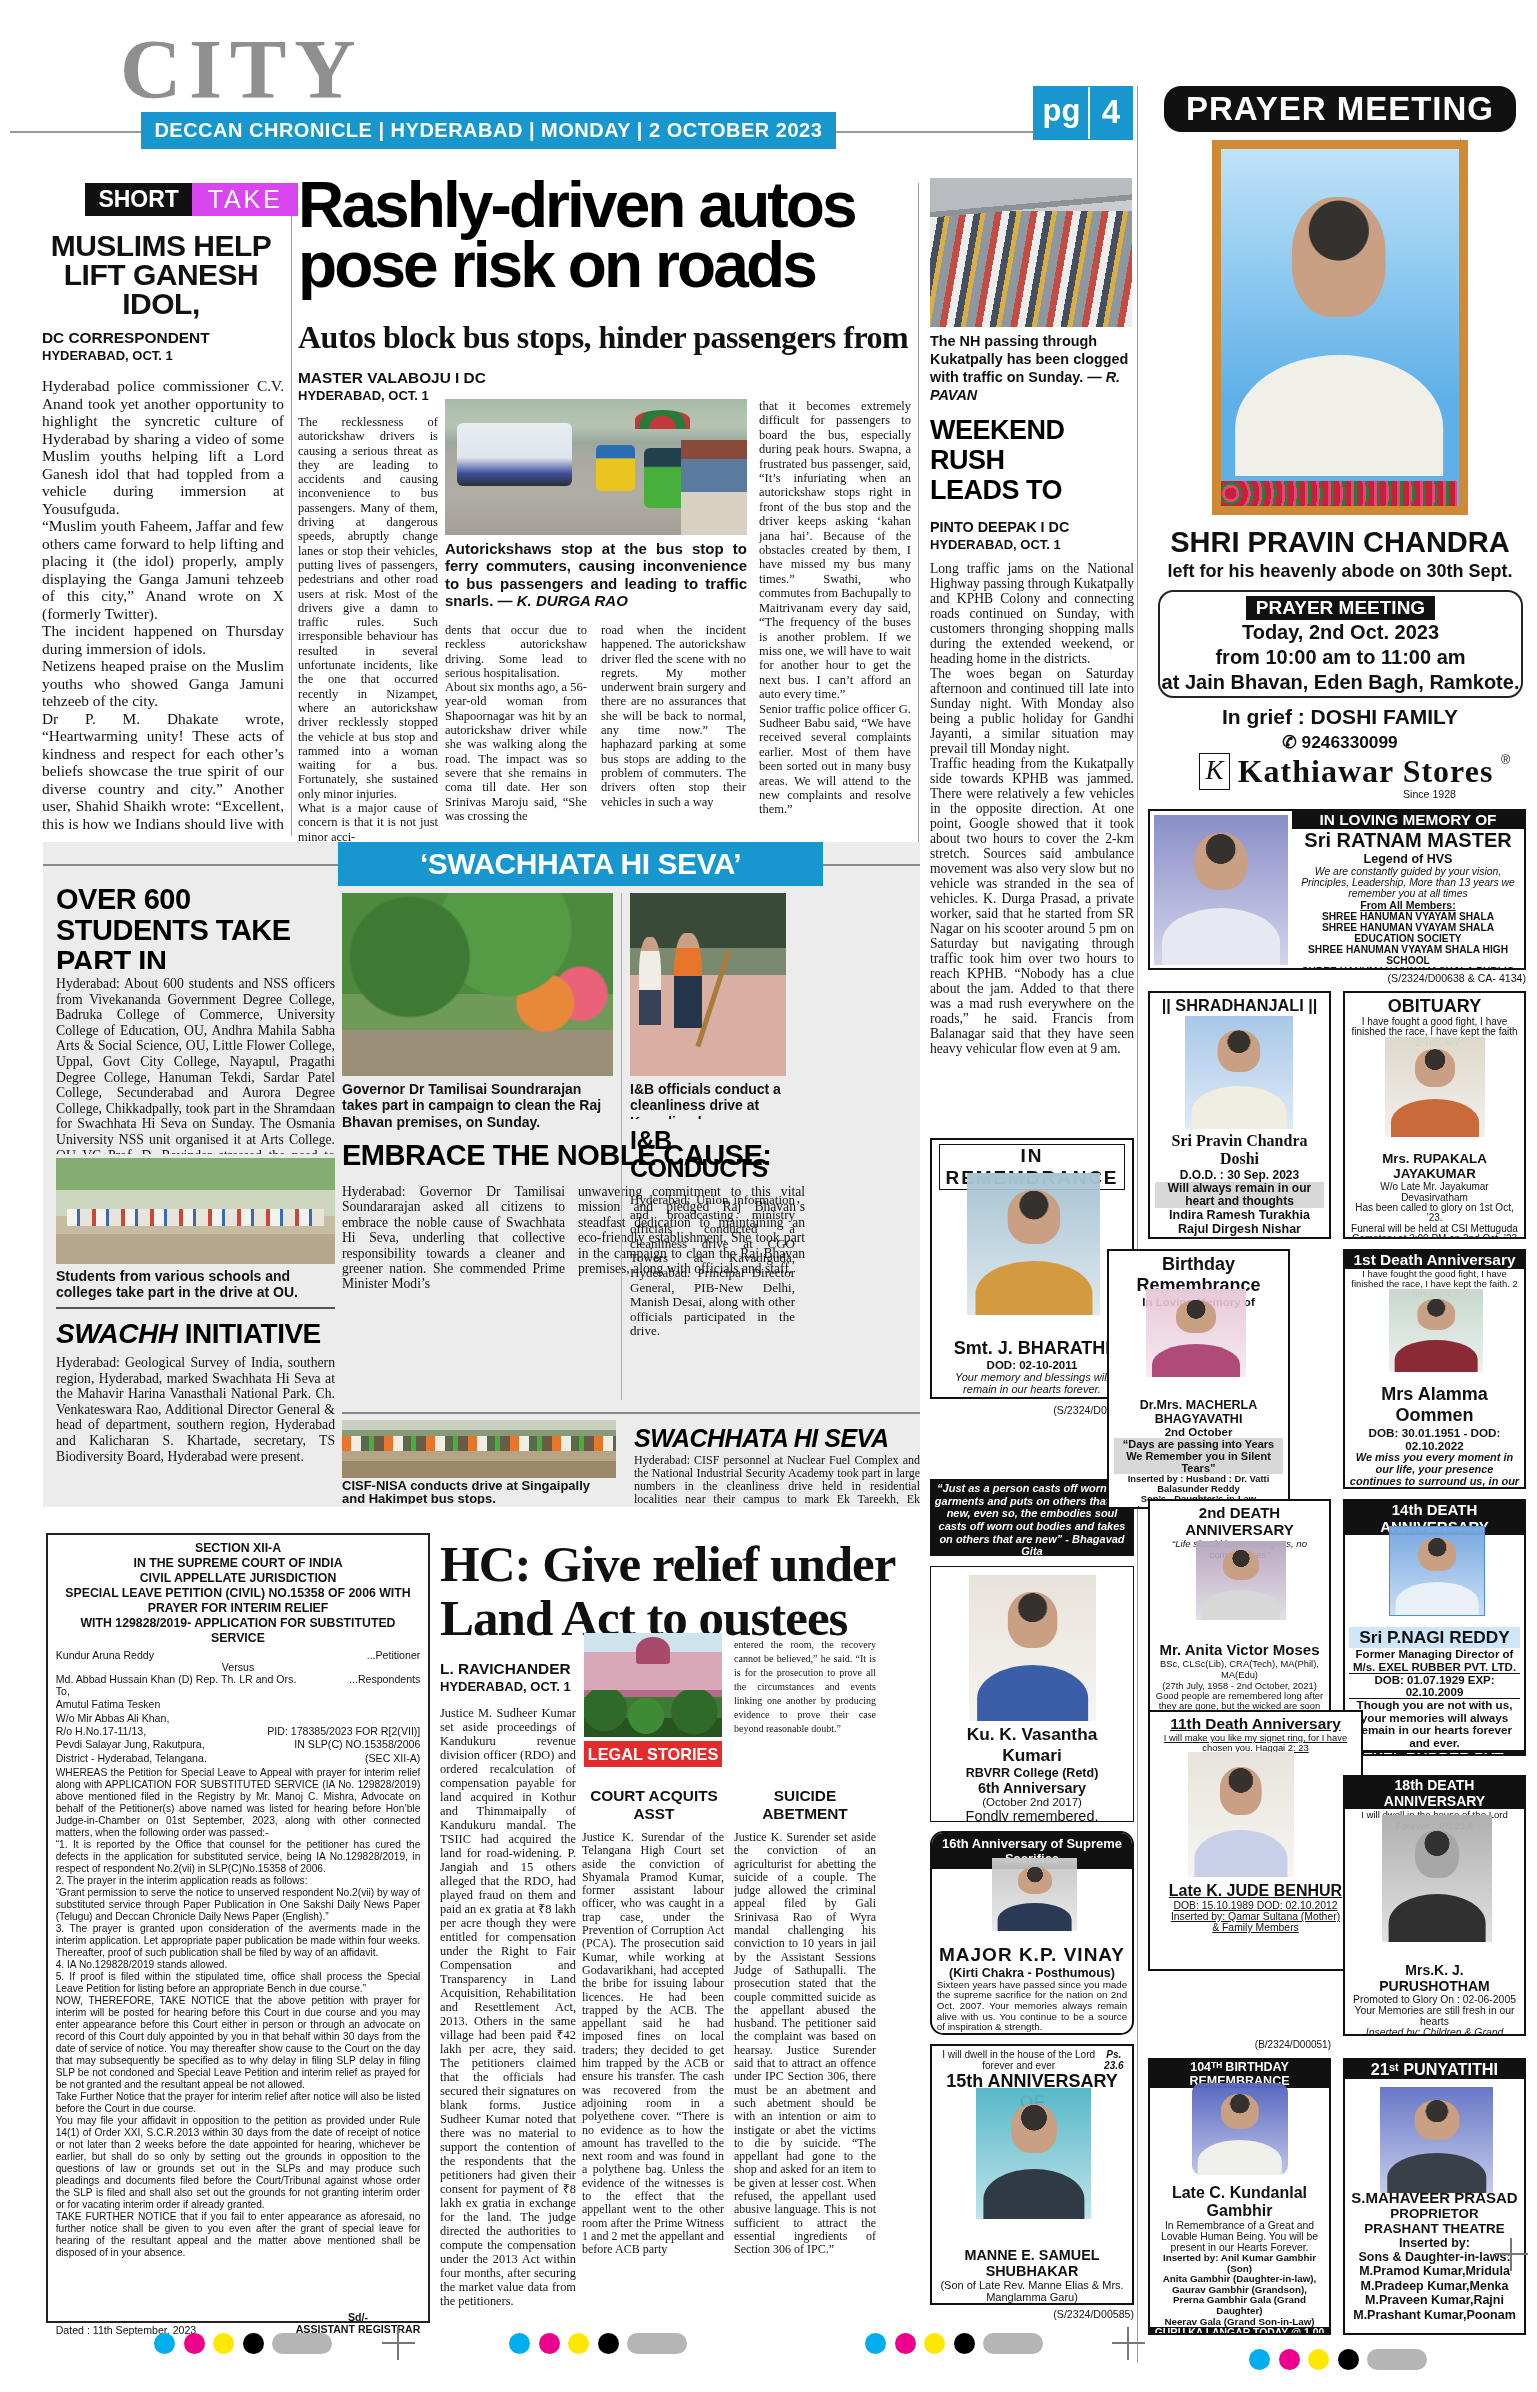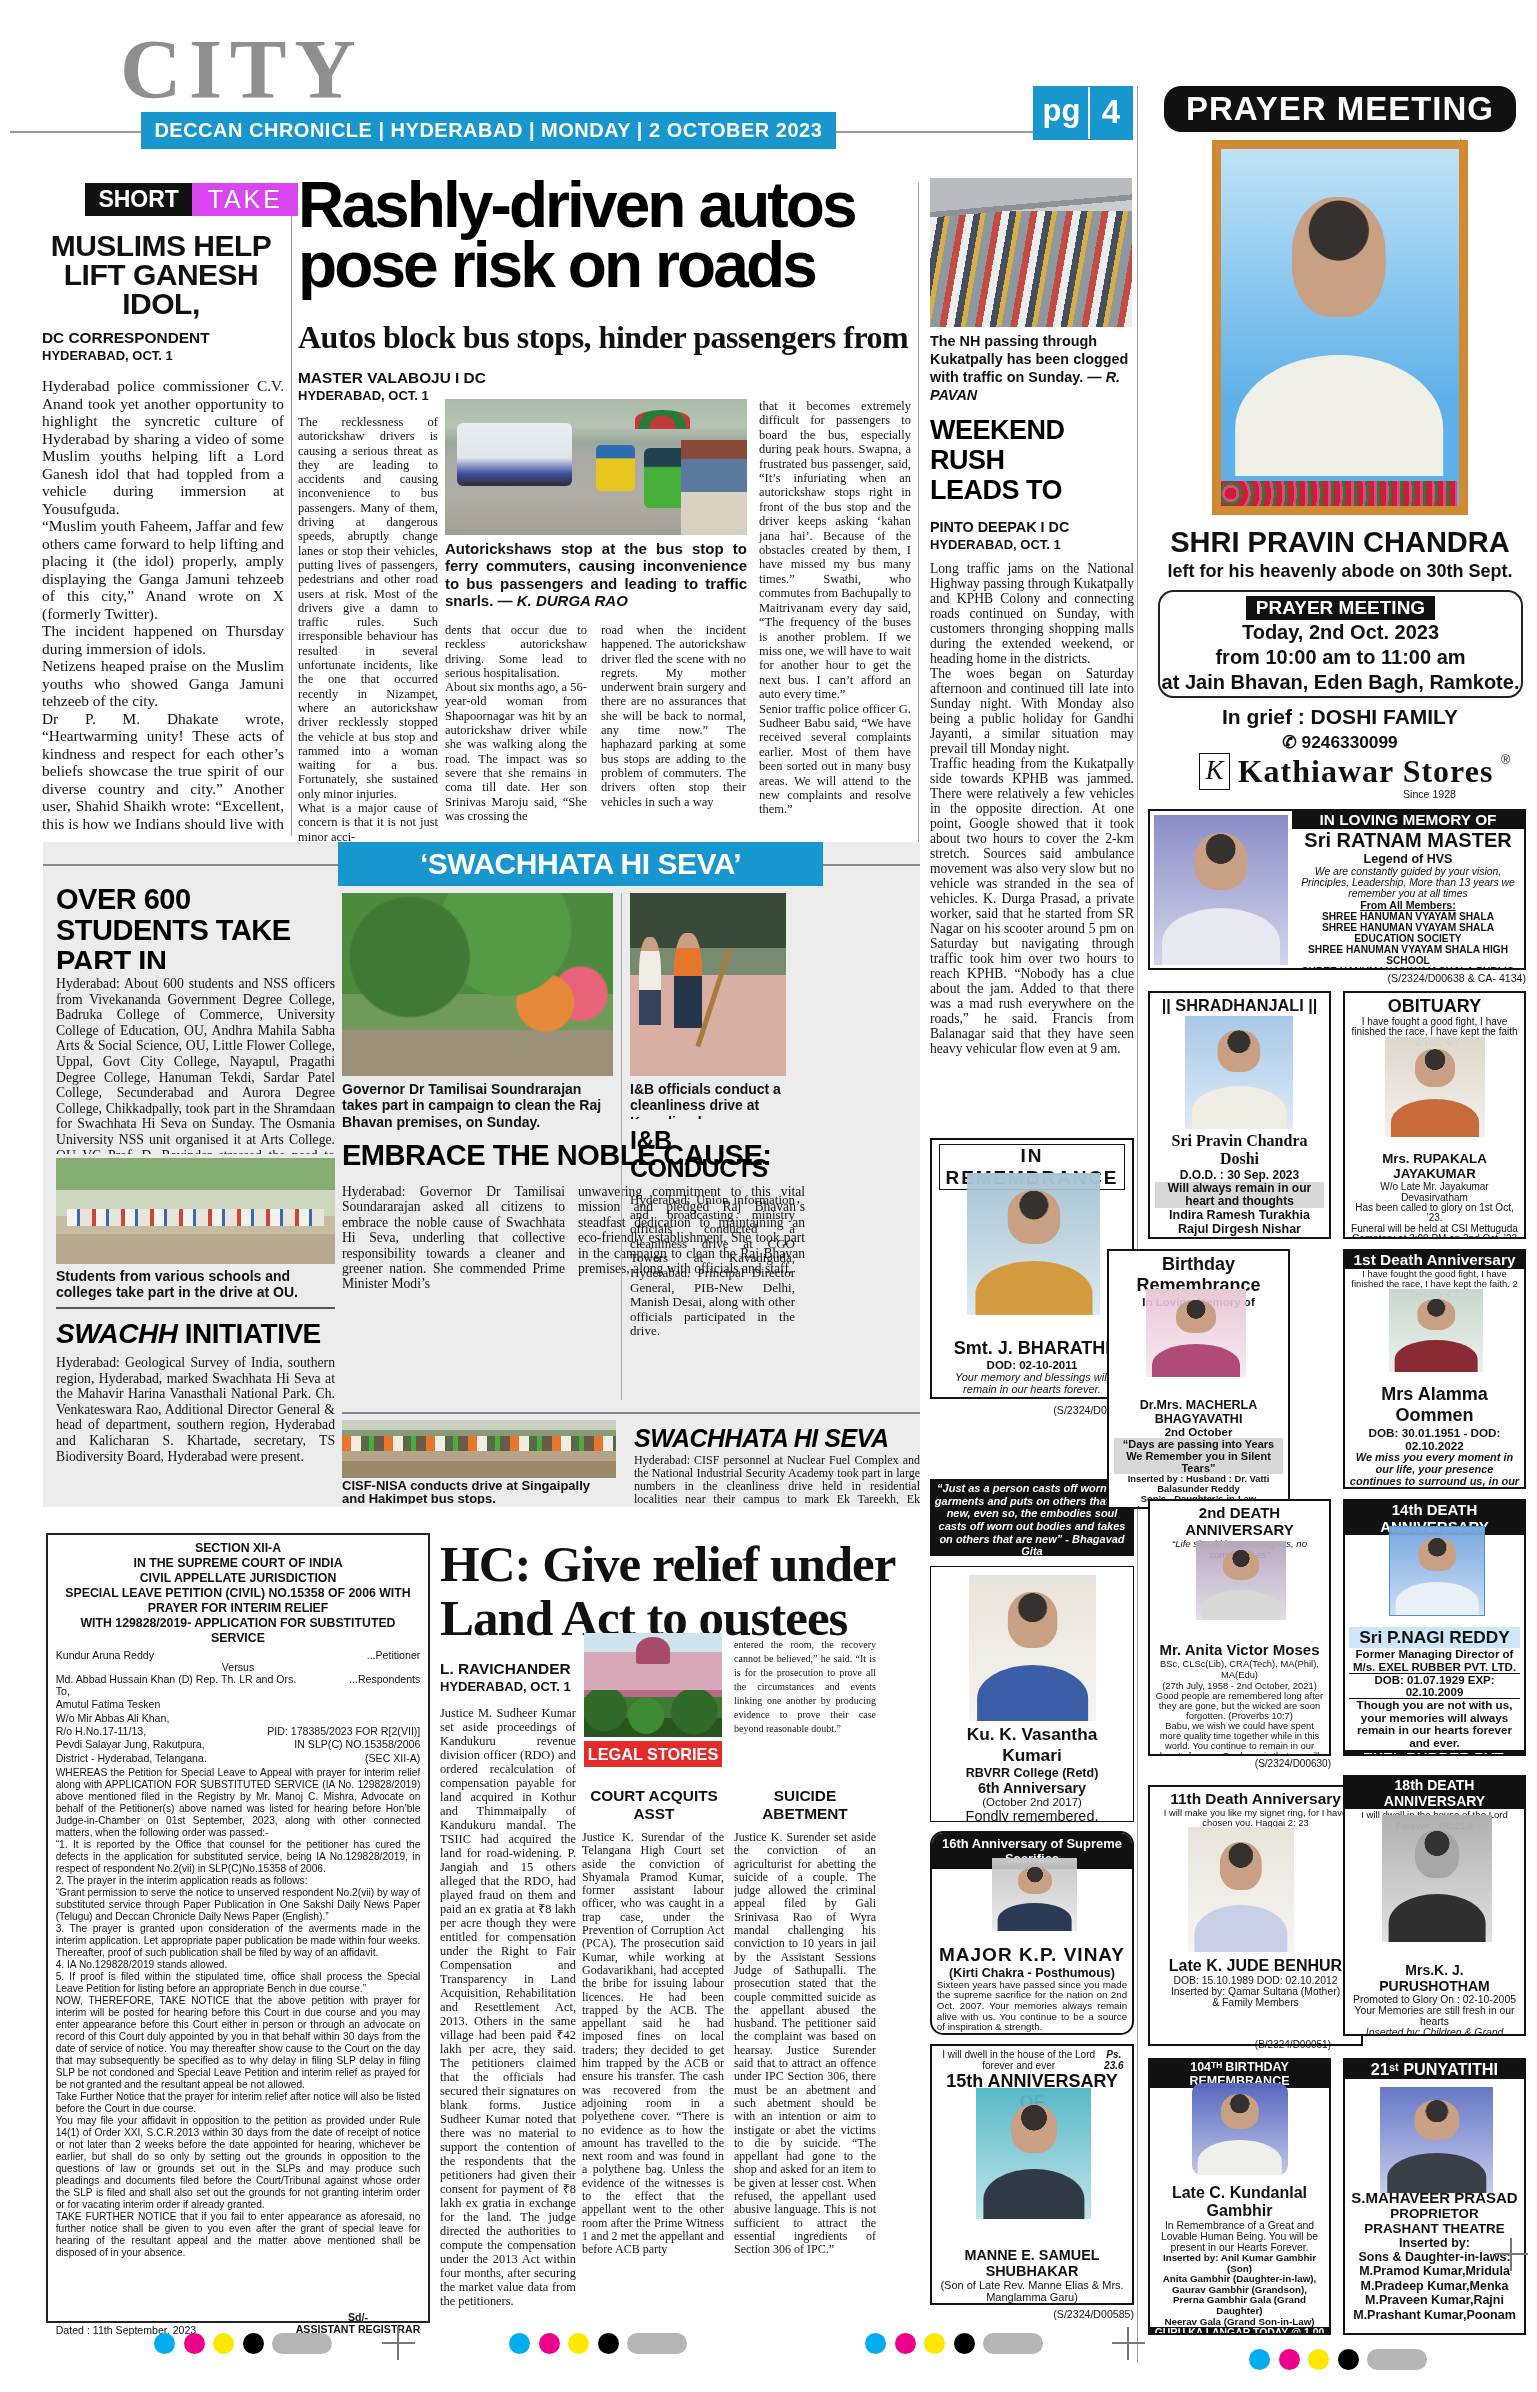--- a/index.html
+++ b/index.html
@@ -384,37 +384,37 @@
     <div class="portrait" style="--pb:#78a8e0;--ps:#e8f0f8;left:44px;top:25px;width:94px;height:88px;border:1.9px solid #4a90d0;"></div>
     <div class="b" style="margin-top:92px;font-size:17.3px;background:#cfe6f8;">Sri P.NAGI REDDY</div>
     <div class="b pre" style="font-size:11.5px;line-height:12.5px;">Former Managing Director of
 M/s. EXEL RUBBER PVT. LTD.</div>
     <div class="b" style="font-size:11.5px;border-top:1px solid #111;border-bottom:1px solid #111;">DOB: 01.07.1929   EXP: 02.10.2009</div>
     <div class="b" style="font-size:11.7px;line-height:12.7px;">Though you are not with us, your memories will always remain in our hearts forever and ever.</div>
     <div class="band b pre" style="margin:0 -3.8px;font-size:15px;line-height:16.3px;">EXEL RUBBER PVT. LTD.
 HYDERABAD</div>
   </div>
 
-  <div class="ad" style="left:1148px;top:1785px;width:215px;height:261px;border-width:2.9px;">
+  <div class="ad" style="left:1148px;top:1710px;width:215px;height:261px;border-width:2.9px;text-decoration:underline;">
     <div class="b" style="font-size:15.4px;">11th Death Anniversary</div>
     <div style="font-size:9.4px;line-height:10px;">I will make you like my signet ring, for I have chosen you.  Haggai 2: 23</div>
     <div class="portrait" style="--pb:#e8e4dc;--ps:#c8d0e8;left:38px;top:40px;width:106px;height:125px;"></div>
     <div class="b" style="margin-top:129px;font-size:16px;">Late K. JUDE BENHUR</div>
     <div style="font-size:10.4px;">DOB: 15.10.1989    DOD: 02.10.2012</div>
     <div class="pre" style="font-size:10.4px;line-height:11px;">Inserted by: Qamar Sultana (Mother)
 &amp; Family Members</div>
 
   </div>
   <div class="txt r" style="left:1148px;top:2039px;width:183px;height:13.4px;font-size:10px;">(B/2324/D00051)</div>
   <div class="ad" style="left:1343px;top:1775px;width:183px;height:261px;border-width:2.9px;padding:0 3.8px;">
     <div class="band b" style="margin:0 -3.8px;font-size:14px;">18th DEATH ANNIVERSARY</div>
     <div style="font-size:9.6px;">I will dwell in the house of the Lord Forever...   PS:23.6</div>
     <div class="portrait" style="--pb:#b0b0b0;--ps:#303030;left:37px;top:38px;width:110px;height:127px;filter:grayscale(1);"></div>
     <div class="b" style="margin-top:131px;font-size:14px;">Mrs.K. J. PURUSHOTHAM</div>
-    <div style="font-size:10.4px;">Promoted to Glory On : 02-10-2005</div>
+    <div style="font-size:10.4px;">Promoted to Glory On : 02-06-2005</div>
     <div style="font-size:10.4px;">Your Memories are still fresh in our hearts</div>
     <div class="i" style="font-size:10.4px;">Inserted by: Children &amp; Grand Children</div>
 
   </div>
 
   <div class="ad" style="left:1148px;top:2058px;width:183px;height:277px;border-width:2.9px;padding:0 3.8px;">
     <div class="band b" style="margin:0 -3.8px;font-size:12.5px;">104ᵀᴴ BIRTHDAY REMEMBRANCE</div>
     <div class="portrait" style="--pb:#5868c0;--ps:#f0f0ea;left:42px;top:23px;width:96px;height:92px;border-radius:9.6px;"></div>
     <div class="b" style="margin-top:96px;font-size:16px;">Late C. Kundanlal Gambhir</div>
     <div style="font-size:10.4px;line-height:11px;">In Remembrance of a Great and Lovable Human Being.  You will be present in our Hearts Forever.</div>

